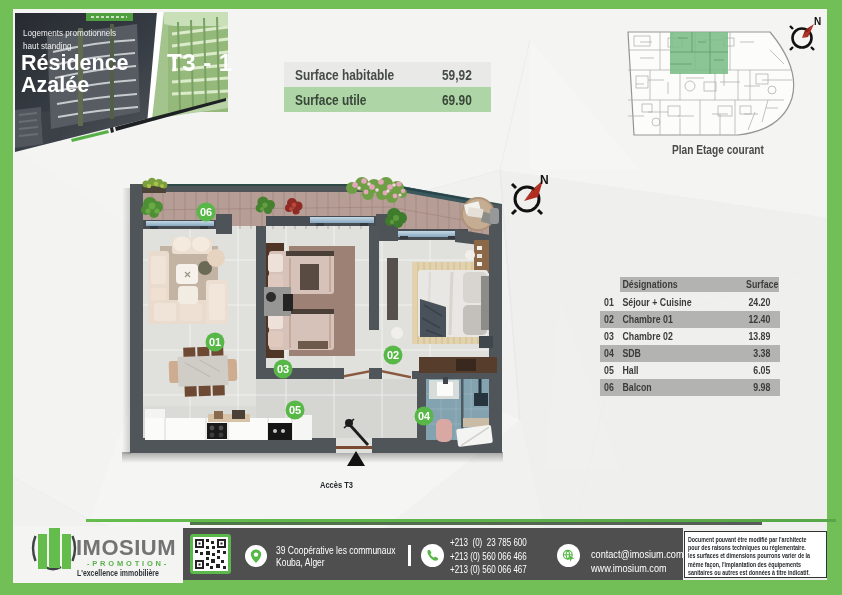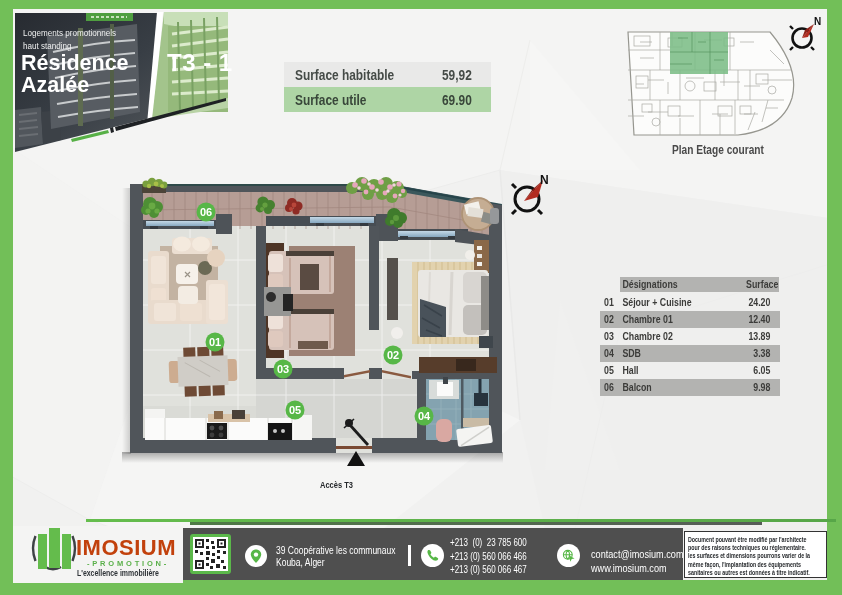--- a/index.html
+++ b/index.html
@@ -497,21 +497,21 @@
 <div class="abs" style="left:13px;top:526px;width:170px;height:57px;background:#f4f4f3;"></div>
 
 <svg class="abs" style="left:28px;top:527px" width="50" height="48" viewBox="0 0 50 48">
   <path d="M7.5,9 Q2.5,21 7.5,34" stroke="#3e4245" stroke-width="2.4" fill="none"></path>
   <path d="M44.5,9 Q49.5,21 44.5,34" stroke="#3e4245" stroke-width="2.4" fill="none"></path>
   <path d="M17,40 Q25,44.5 33,40" stroke="#3e4245" stroke-width="2.4" fill="none"></path>
   <rect x="10" y="7" width="9" height="35" fill="#64bc4c"></rect>
   <rect x="21" y="1" width="11" height="40" fill="#64bc4c"></rect>
   <rect x="34" y="7" width="9" height="35" fill="#64bc4c"></rect>
 </svg>
-<div class="abs" style="left:76px;top:535px;font-size:22px;font-weight:bold;color:#c2410c;letter-spacing:0.5px;">IMOSIUM</div>
+<div class="abs" style="left:76px;top:535px;font-size:22px;font-weight:bold;color:#737373;letter-spacing:0.5px;">IMOSIUM</div>
 <div class="abs" style="left:87px;top:559px;font-size:7.5px;font-weight:bold;color:#5ab04a;letter-spacing:2.8px;">-PROMOTION-</div>
 <div class="abs" style="left:77px;top:567px;font-size:9.5px;font-weight:bold;color:#2e3337;transform:scaleX(0.73);transform-origin:0 0;white-space:nowrap;">L'excellence immobilière</div>
 
 <div class="abs" style="left:183px;top:528px;width:500px;height:52px;background:#4f4f4f;"></div>
 
 <svg class="abs" style="left:190px;top:534px" width="41" height="40" viewBox="0 0 41 40">
   <rect x="0" y="0" width="41" height="40" rx="3" fill="#5bb84a"></rect>
   <rect x="3" y="3" width="35" height="34" fill="#ffffff"></rect>
   <g fill="#222222">
     <rect x="5" y="5" width="9" height="9"></rect>

